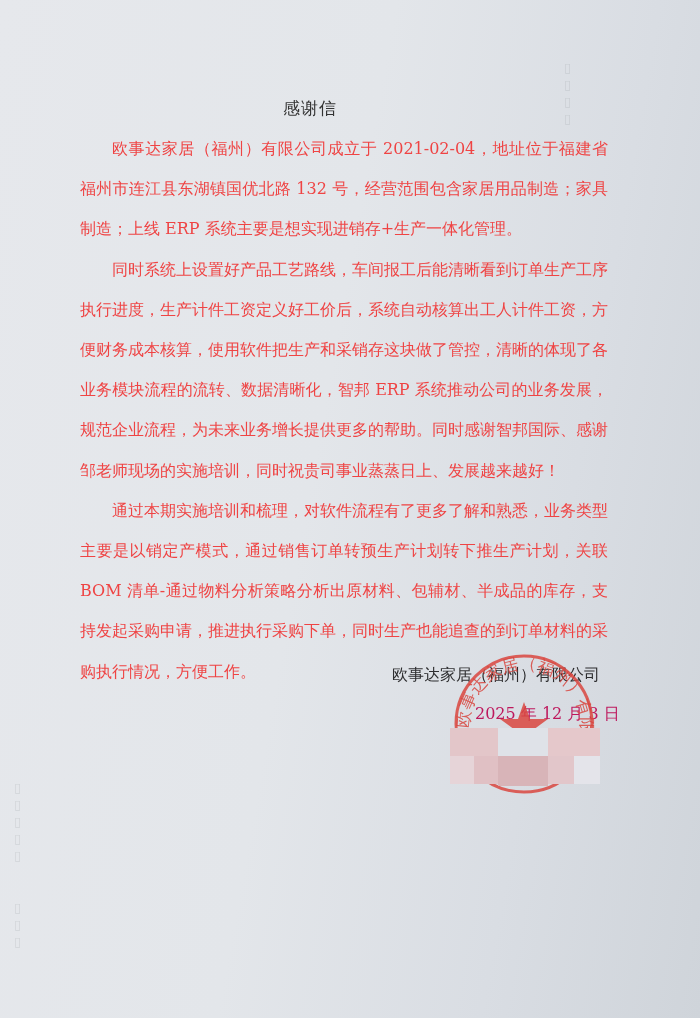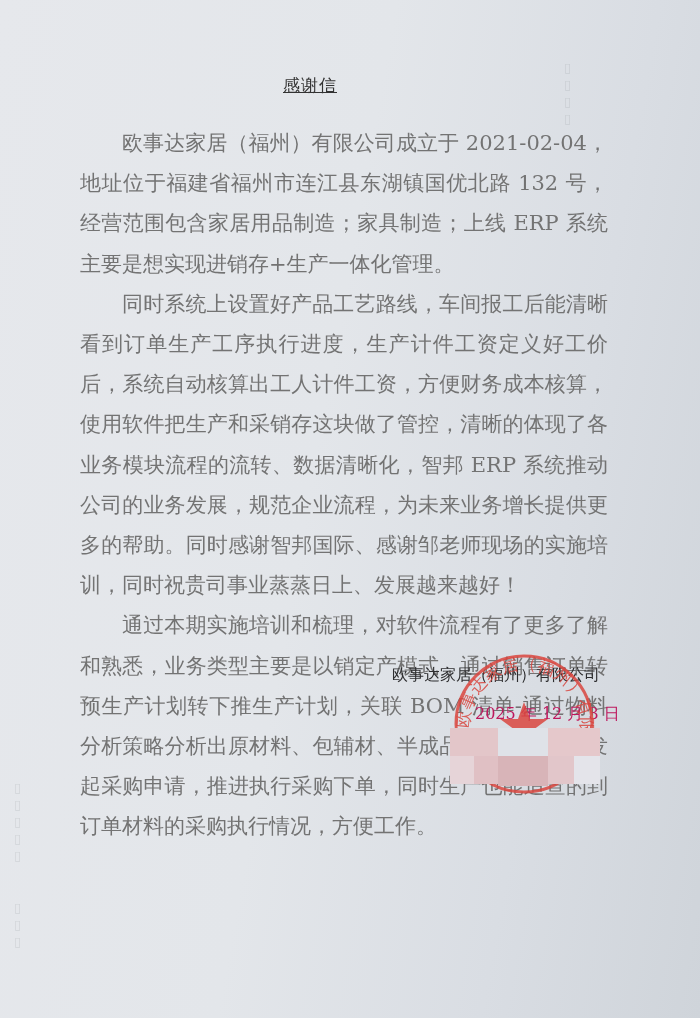--- a/index.html
+++ b/index.html
@@ -12,28 +12,27 @@
     }
     .paper {
       position: absolute; inset: 0;
     }
     .ghost {
       position: absolute; color: rgba(120,125,135,0.18);
       font-family: "DejaVu Sans", sans-serif; font-size: 13px;
       letter-spacing: 2px;
     }
     .title {
-      position: absolute; left: 0; width: 620px; top: 74px;
+      position: absolute; left: 0; width: 620px; top: 97px;
       text-align: center; font-size: 17px; letter-spacing: 1px;
       color: #333;
-      text-decoration: underline;
     }
     .body-text {
-      position: absolute; left: 80px; top: 123px; width: 528px;
-      font-size: 21px; line-height: 40.2px; color: #737373;
+      position: absolute; left: 80px; top: 129px; width: 528px;
+      font-size: 16px; line-height: 40.2px; color: #ef4444;
       text-align: justify;
     }
     .para { margin: 0; text-indent: 2em; }
     .para + .para { margin-top: 0; }
     .sign {
       position: absolute; left: 392px; top: 665px;
       font-size: 16px; color: #2e2e30;
     }
     .date {
       position: absolute; left: 475px; top: 704px;

